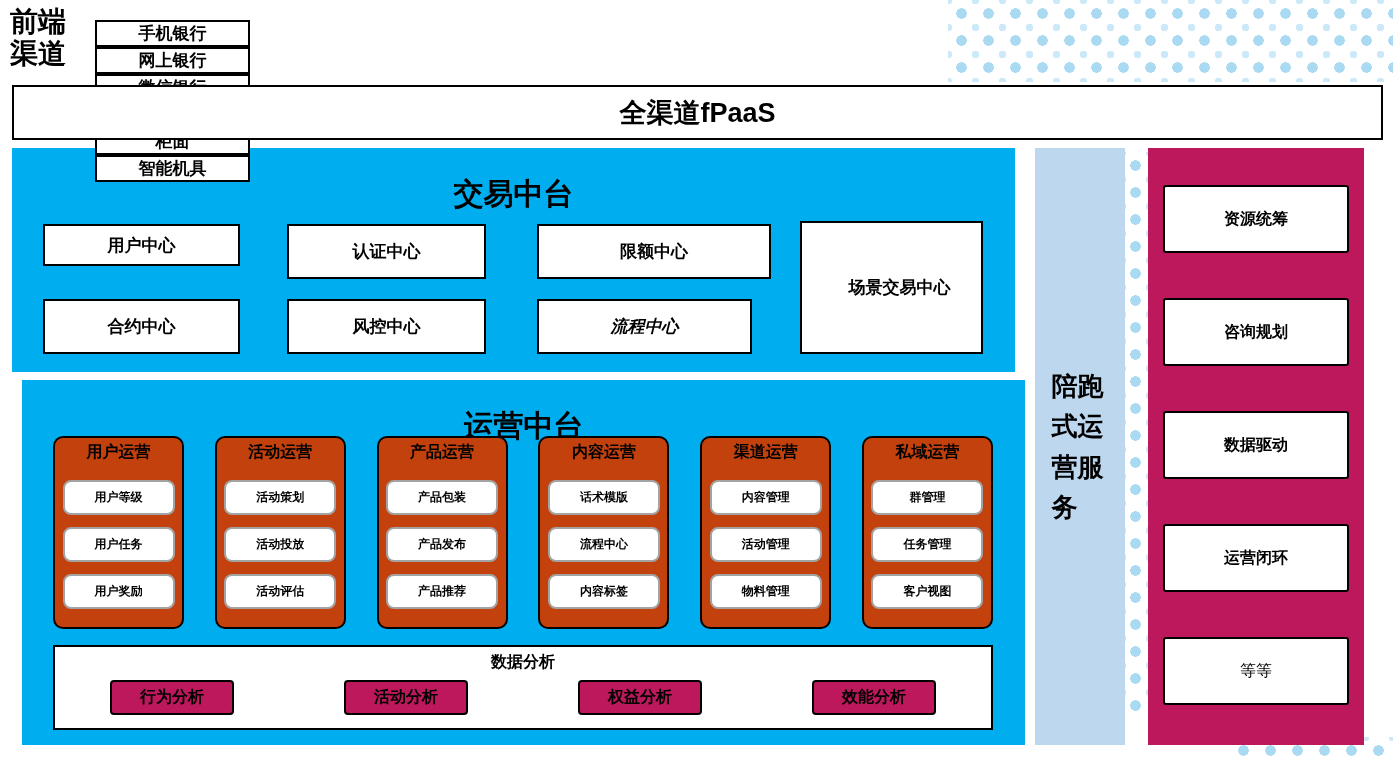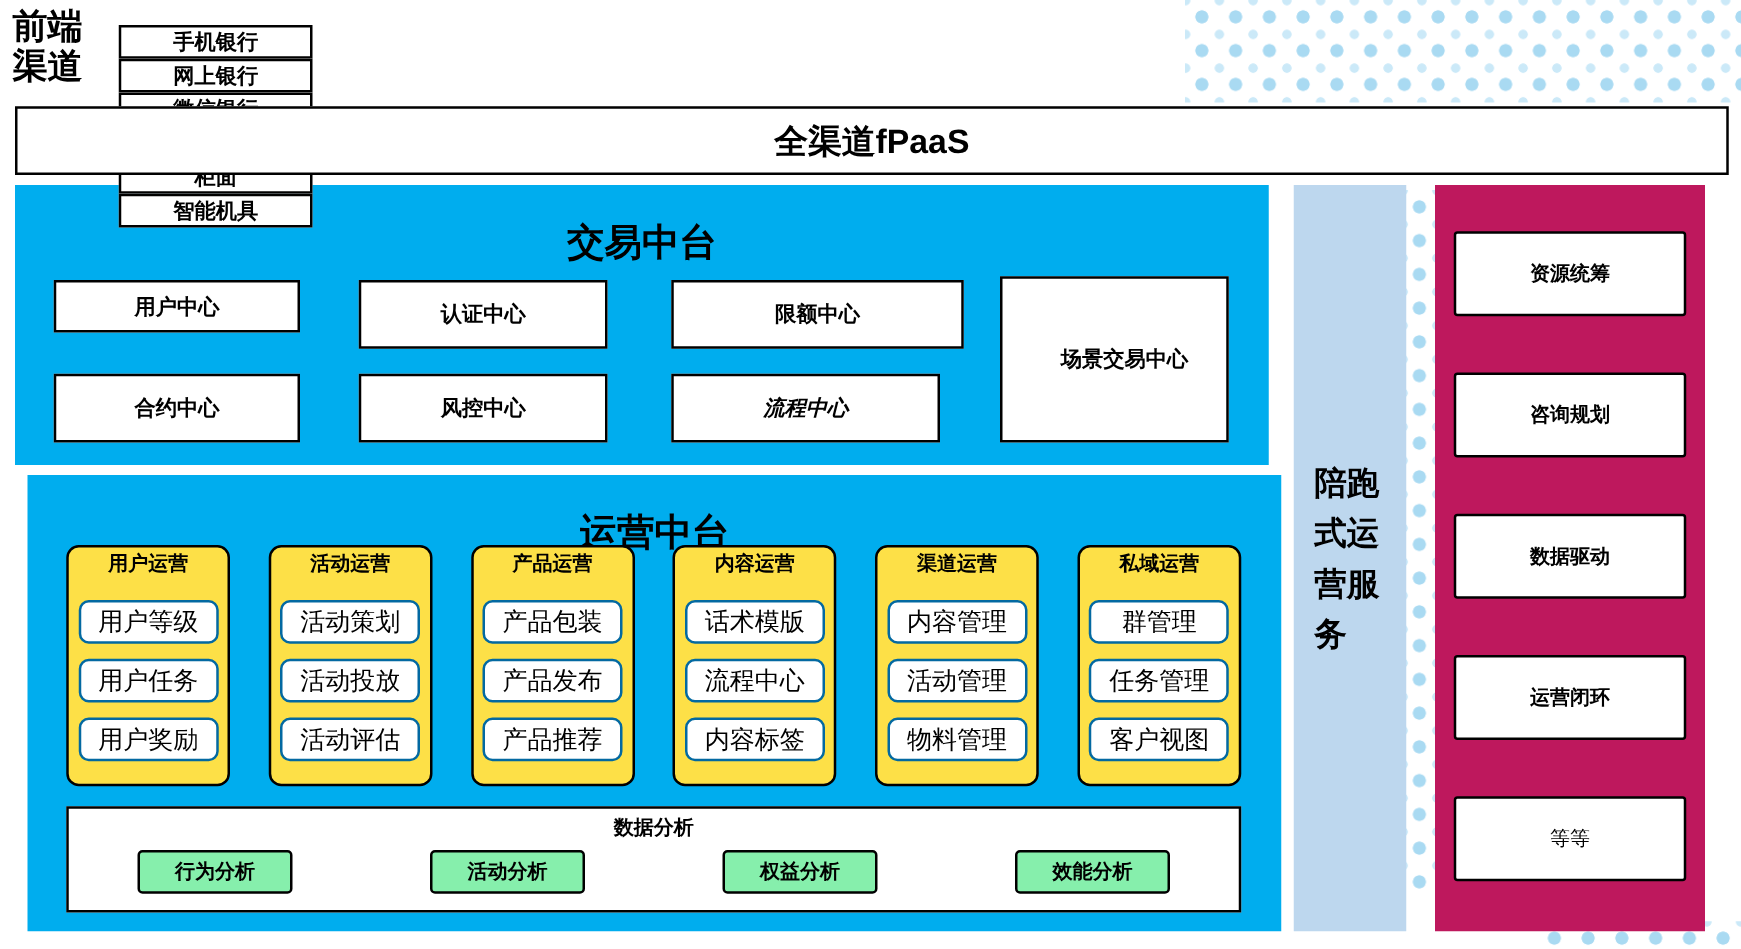--- a/index.html
+++ b/index.html
@@ -59,37 +59,37 @@
   .t-b4   { left:31px;  top:151px; width:197px; height:55px; }
   .t-b5   { left:275px; top:151px; width:199px; height:55px; }
   .t-b6   { left:525px; top:151px; width:215px; height:55px;font-style:italic; }
 
   .sec-operation { left:12px; top:380px; width:1003px; height:365px;margin-left:10px; }
   .groups-row {
     position:absolute; left:31px; right:32px; top:56px; height:194px;
     display:flex; justify-content:space-between;
   }
   .group {
-    width:131px; height:193px; background:#fde047; border:2px solid #000; border-radius:10px;
+    width:131px; height:193px; background:#c2410c; border:2px solid #000; border-radius:10px;
     display:flex; flex-direction:column; align-items:center; padding-top:4px;
   }
   .group-title { font-size:16px; font-weight:bold; margin-bottom:18px; line-height:20px; }
   .group-item {
-    width:112px; height:35px; margin-bottom:12px; border:2px solid #0369a1; border-radius:8px;
+    width:112px; height:35px; margin-bottom:12px; border:2px solid #a3a3a3; border-radius:8px;
     background:#fff; display:flex; align-items:center; justify-content:center;
-    font-size:20px; font-weight:normal;
+    font-size:12px; font-weight:bold;
   }
   .analysis {
     position:absolute; left:31px; right:32px; top:265px; height:85px;
     background:#fff; border:2px solid #000;
   }
   .analysis-title { text-align:center; font-size:16px; font-weight:bold; padding-top:5px; }
   .analysis-items { display:flex; justify-content:space-between; padding:7px 55px 0 55px; }
   .analysis-item {
-    width:124px; height:35px; border:2px solid #000; border-radius:4px; background:#86efac;
+    width:124px; height:35px; border:2px solid #000; border-radius:4px; background:#be185d;
     display:flex; align-items:center; justify-content:center; font-size:16px; font-weight:bold;
   }
 
   
   .companion {
     position:absolute; left:1035px; top:148px; width:90px; height:597px; z-index:1;
     background:#bdd7ee; display:flex; align-items:center; justify-content:center;
   }
   .companion-text {
     width:2.2em; font-size:26px; font-weight:bold; line-height:1.55;

